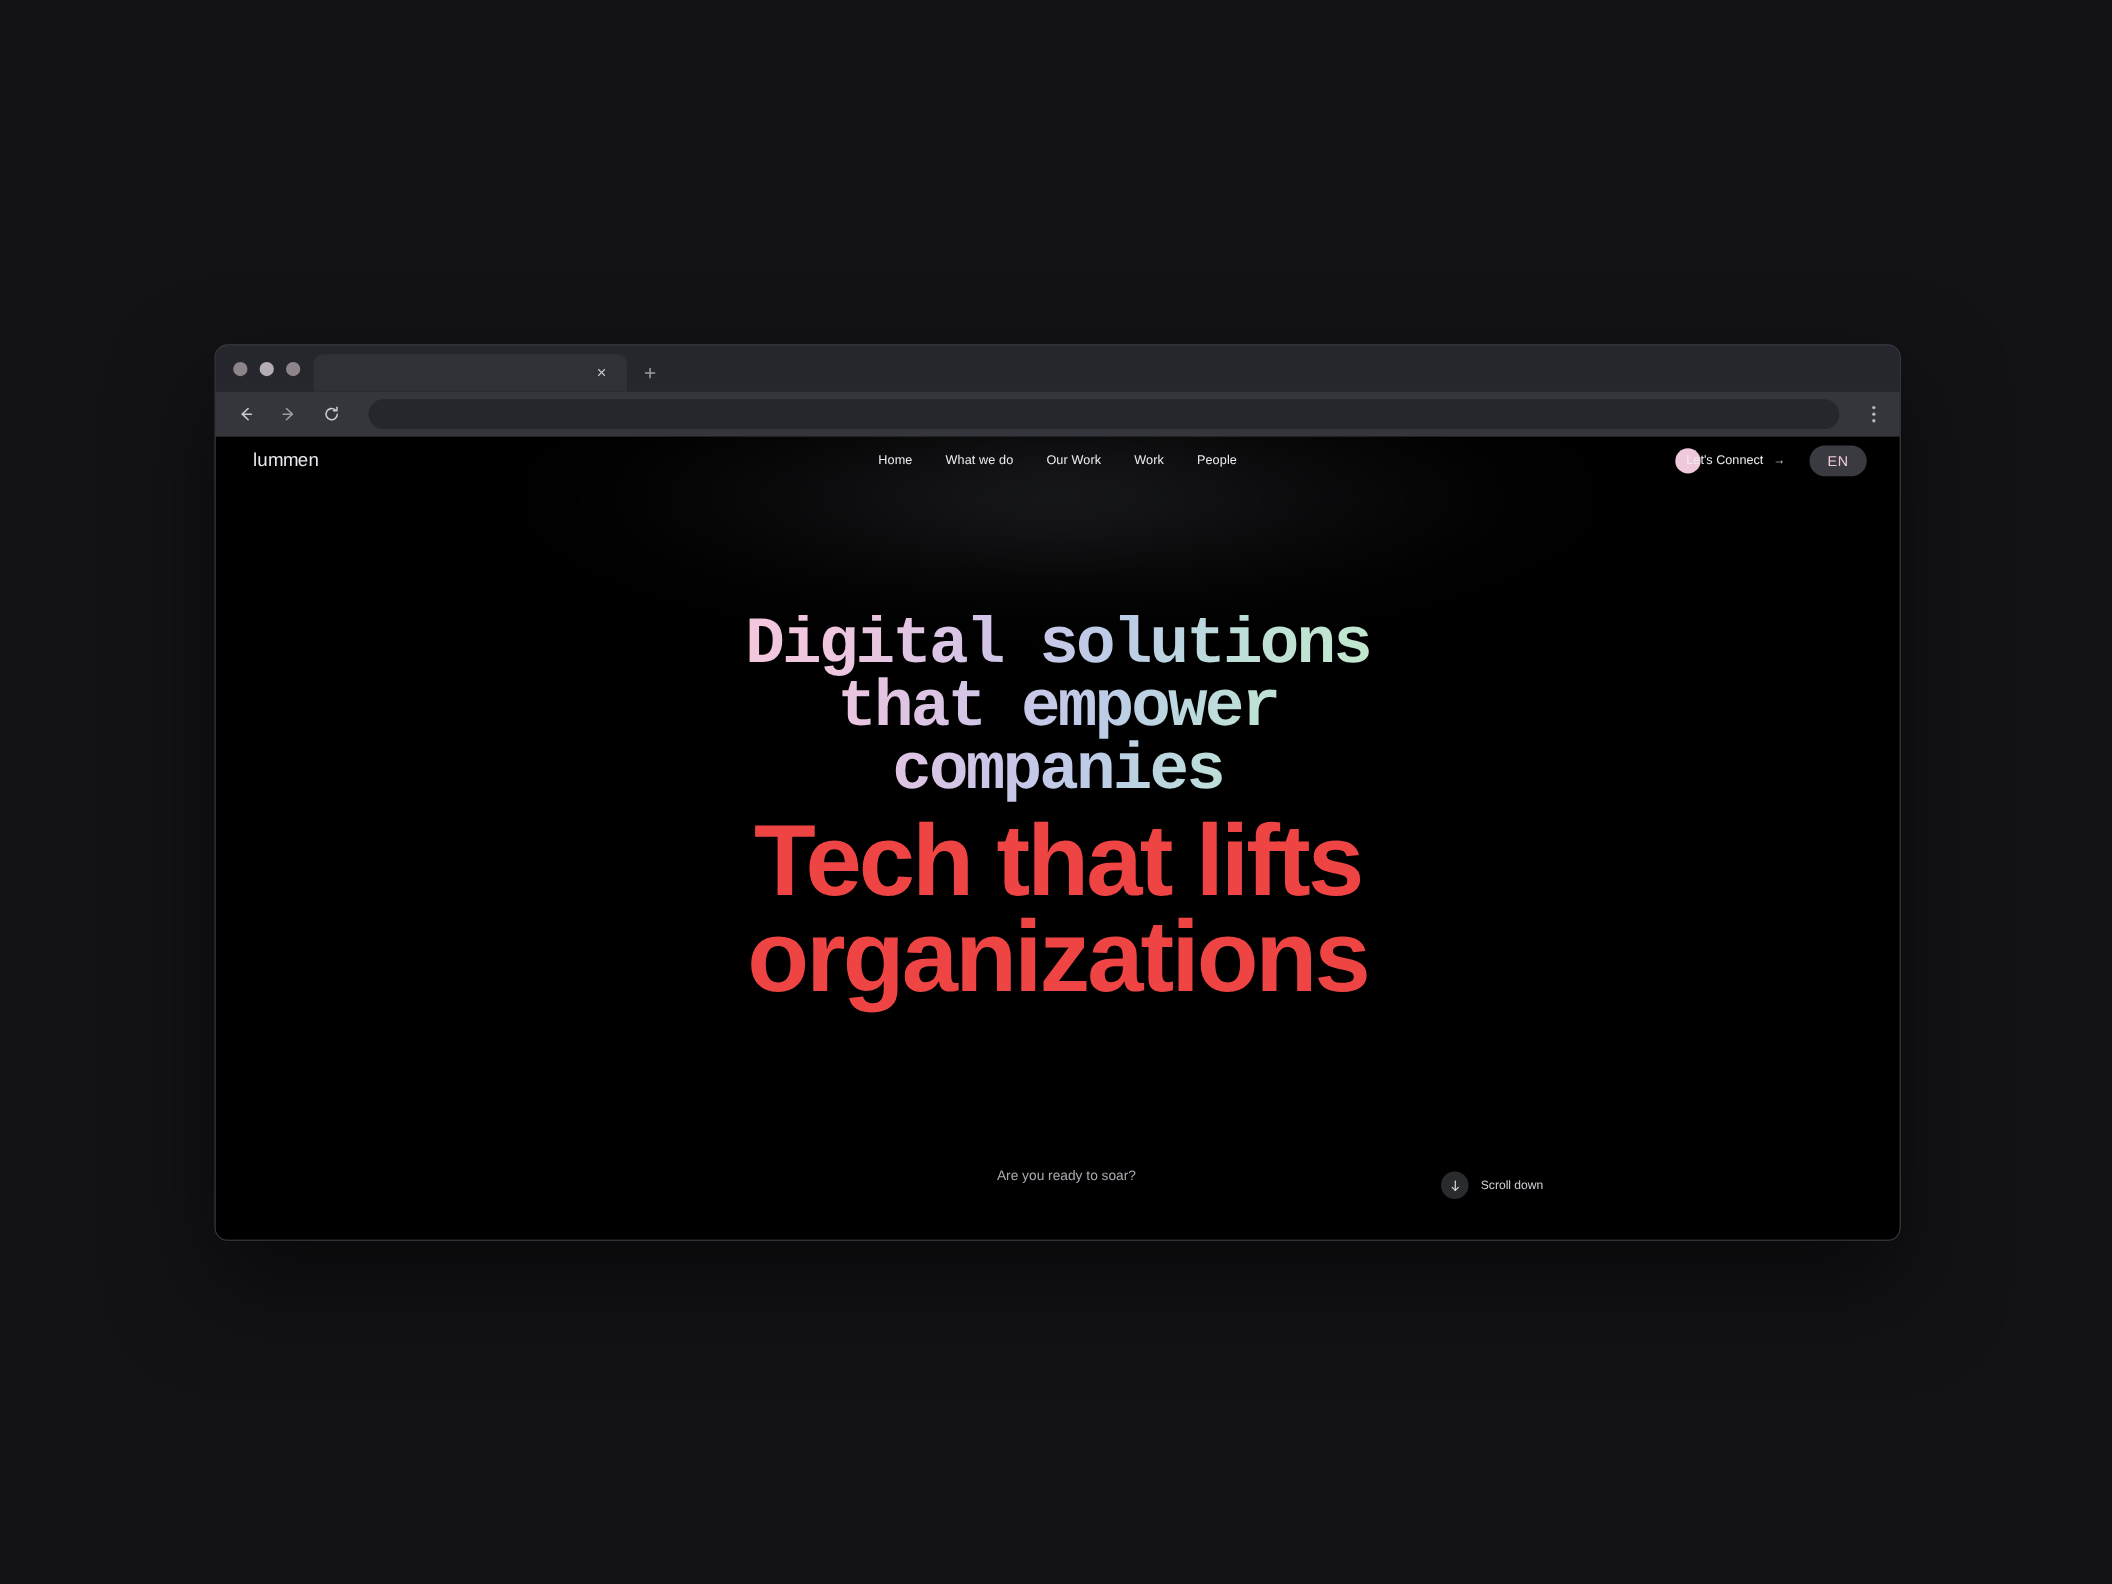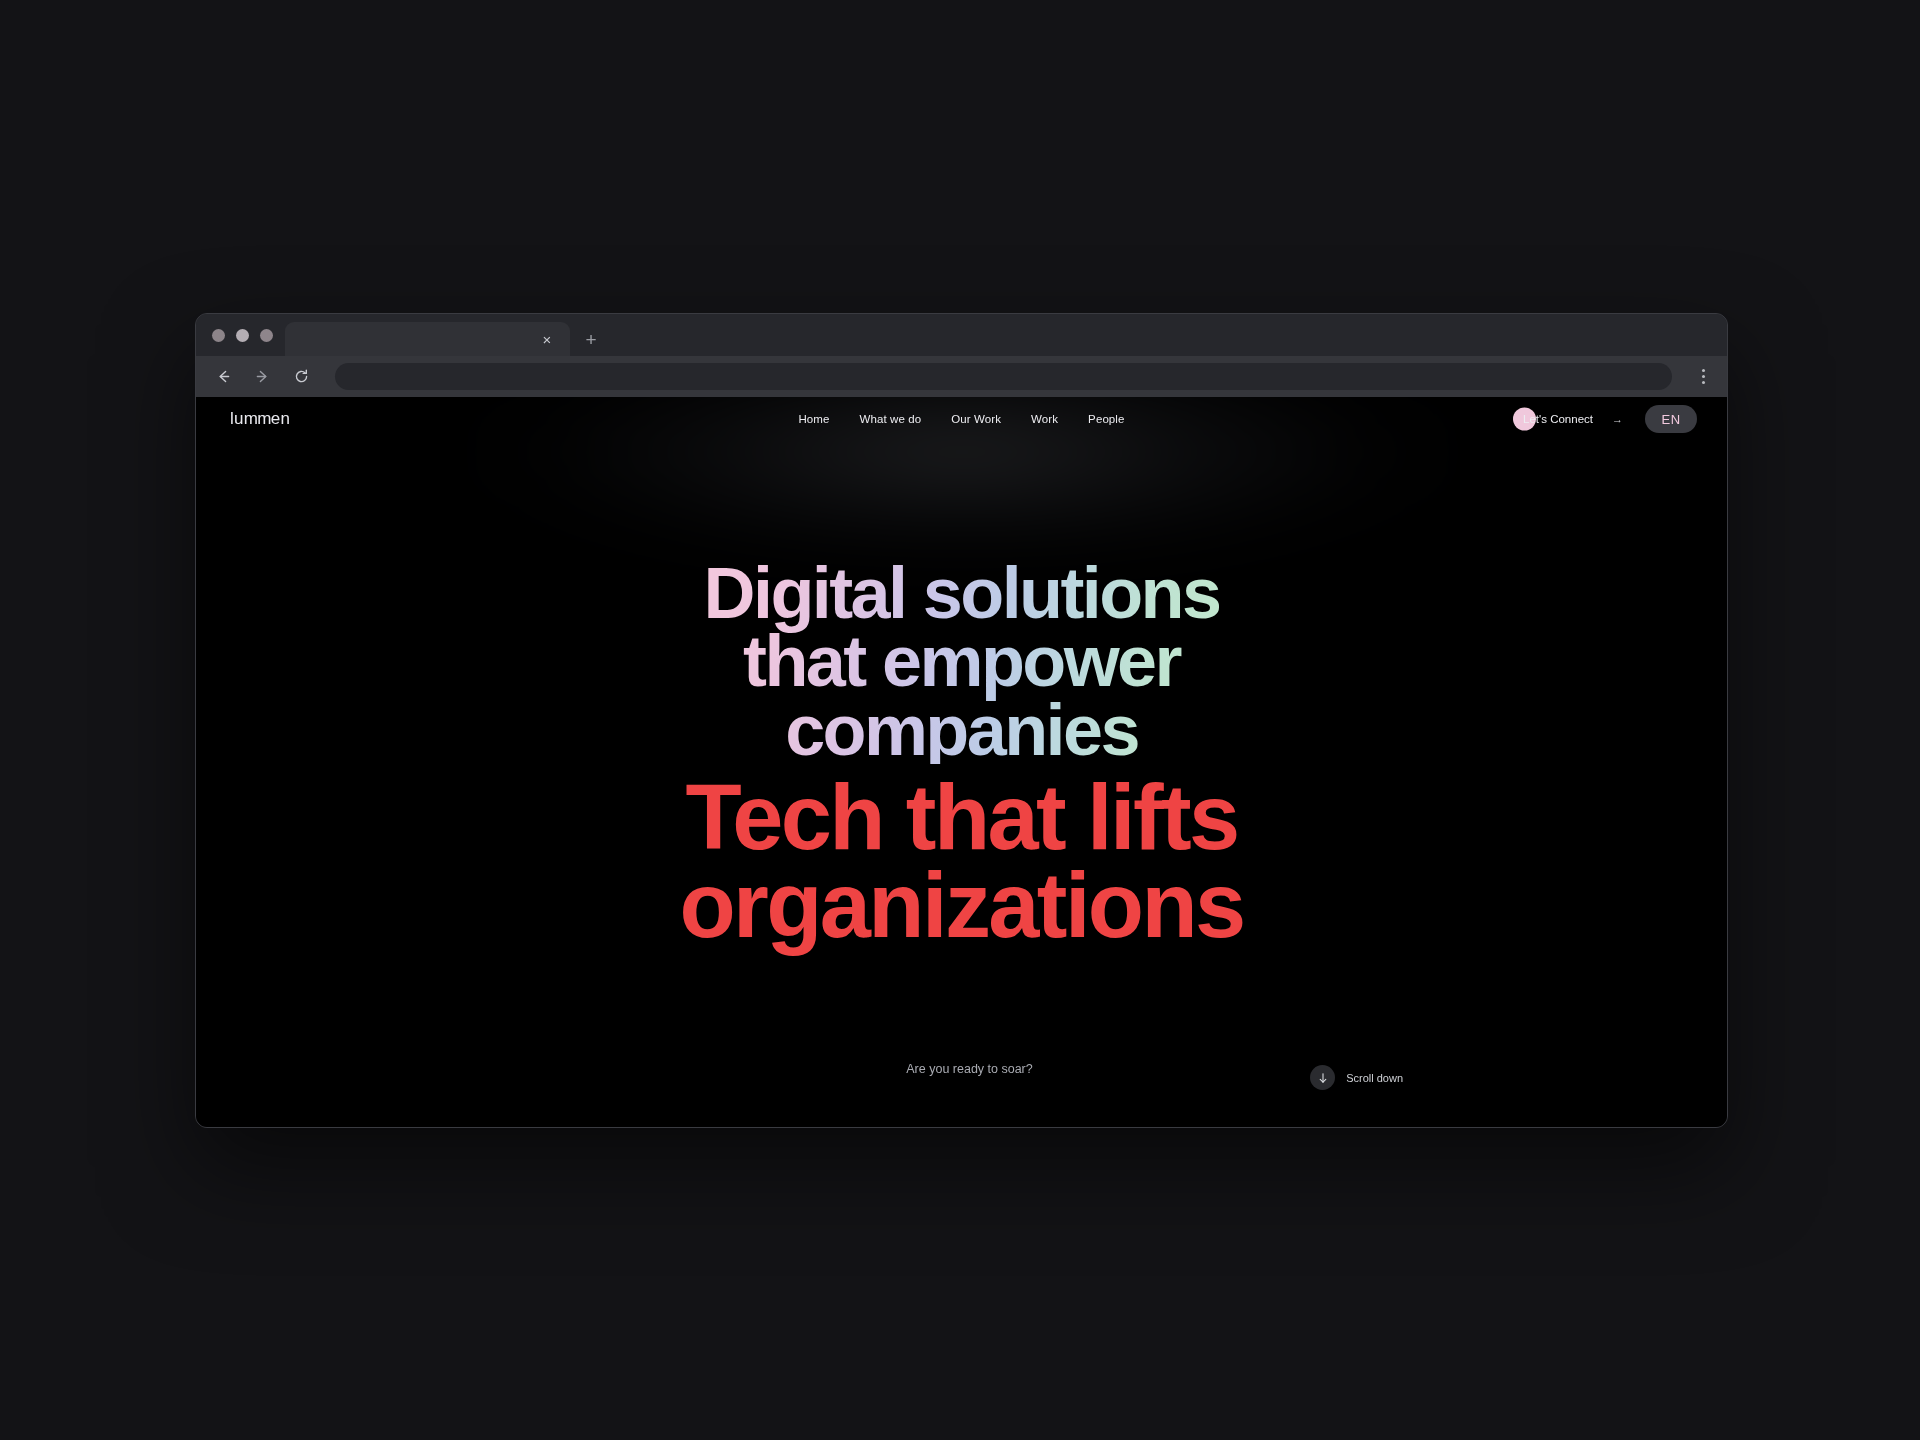--- a/index.html
+++ b/index.html
@@ -157,21 +157,21 @@
     white-space:nowrap;
     letter-spacing:0.1px;
   }
 
   .nav-right {
     margin-left:auto;
     display:flex; align-items:center; gap:22px;
   }
   .connect {
     position:relative;
-    display:flex; align-items:center; gap:19px;
+    display:flex; align-items:center; gap:9px;
     padding-left:4px;
   }
   .connect-bubble {
     position:absolute;
     left:-6px; top:50%;
     transform:translateY(-50%);
     width:23px; height:23px;
     border-radius:50%;
     background:#f0c8dc;
   }
@@ -196,38 +196,39 @@
   
   .hero {
     position:absolute;
     left:0; right:0; top:44px; bottom:0;
     display:flex; flex-direction:column;
     align-items:center;
   }
   .headline {
     margin-top:118px;
     text-align:center;
-    font-size:72px;
+    font-size:60px;
     line-height:0.95;
     font-weight:700;
     letter-spacing:-2.6px;
     background:linear-gradient(100deg,
       #f3c8dd 0%,
       #eec6de 14%,
       #dcc4e4 30%,
       #c9c6e8 44%,
       #bcccE6 57%,
       #bcd9de 70%,
       #bfe3d2 84%,
       #c2e8cd 100%);
     -webkit-background-clip:text;
     background-clip:text;
     color:transparent;
     -webkit-text-fill-color:transparent;
     white-space:pre-line;
+    font-family:Liberation Mono, monospace;
   }
   .ghost-headline {
     margin-top:10px;
     text-align:center;
     font-size:92px;
     line-height:0.95;
     font-weight:700;
     letter-spacing:-2.6px;
     color:#ef4444;
     white-space:pre-line;

